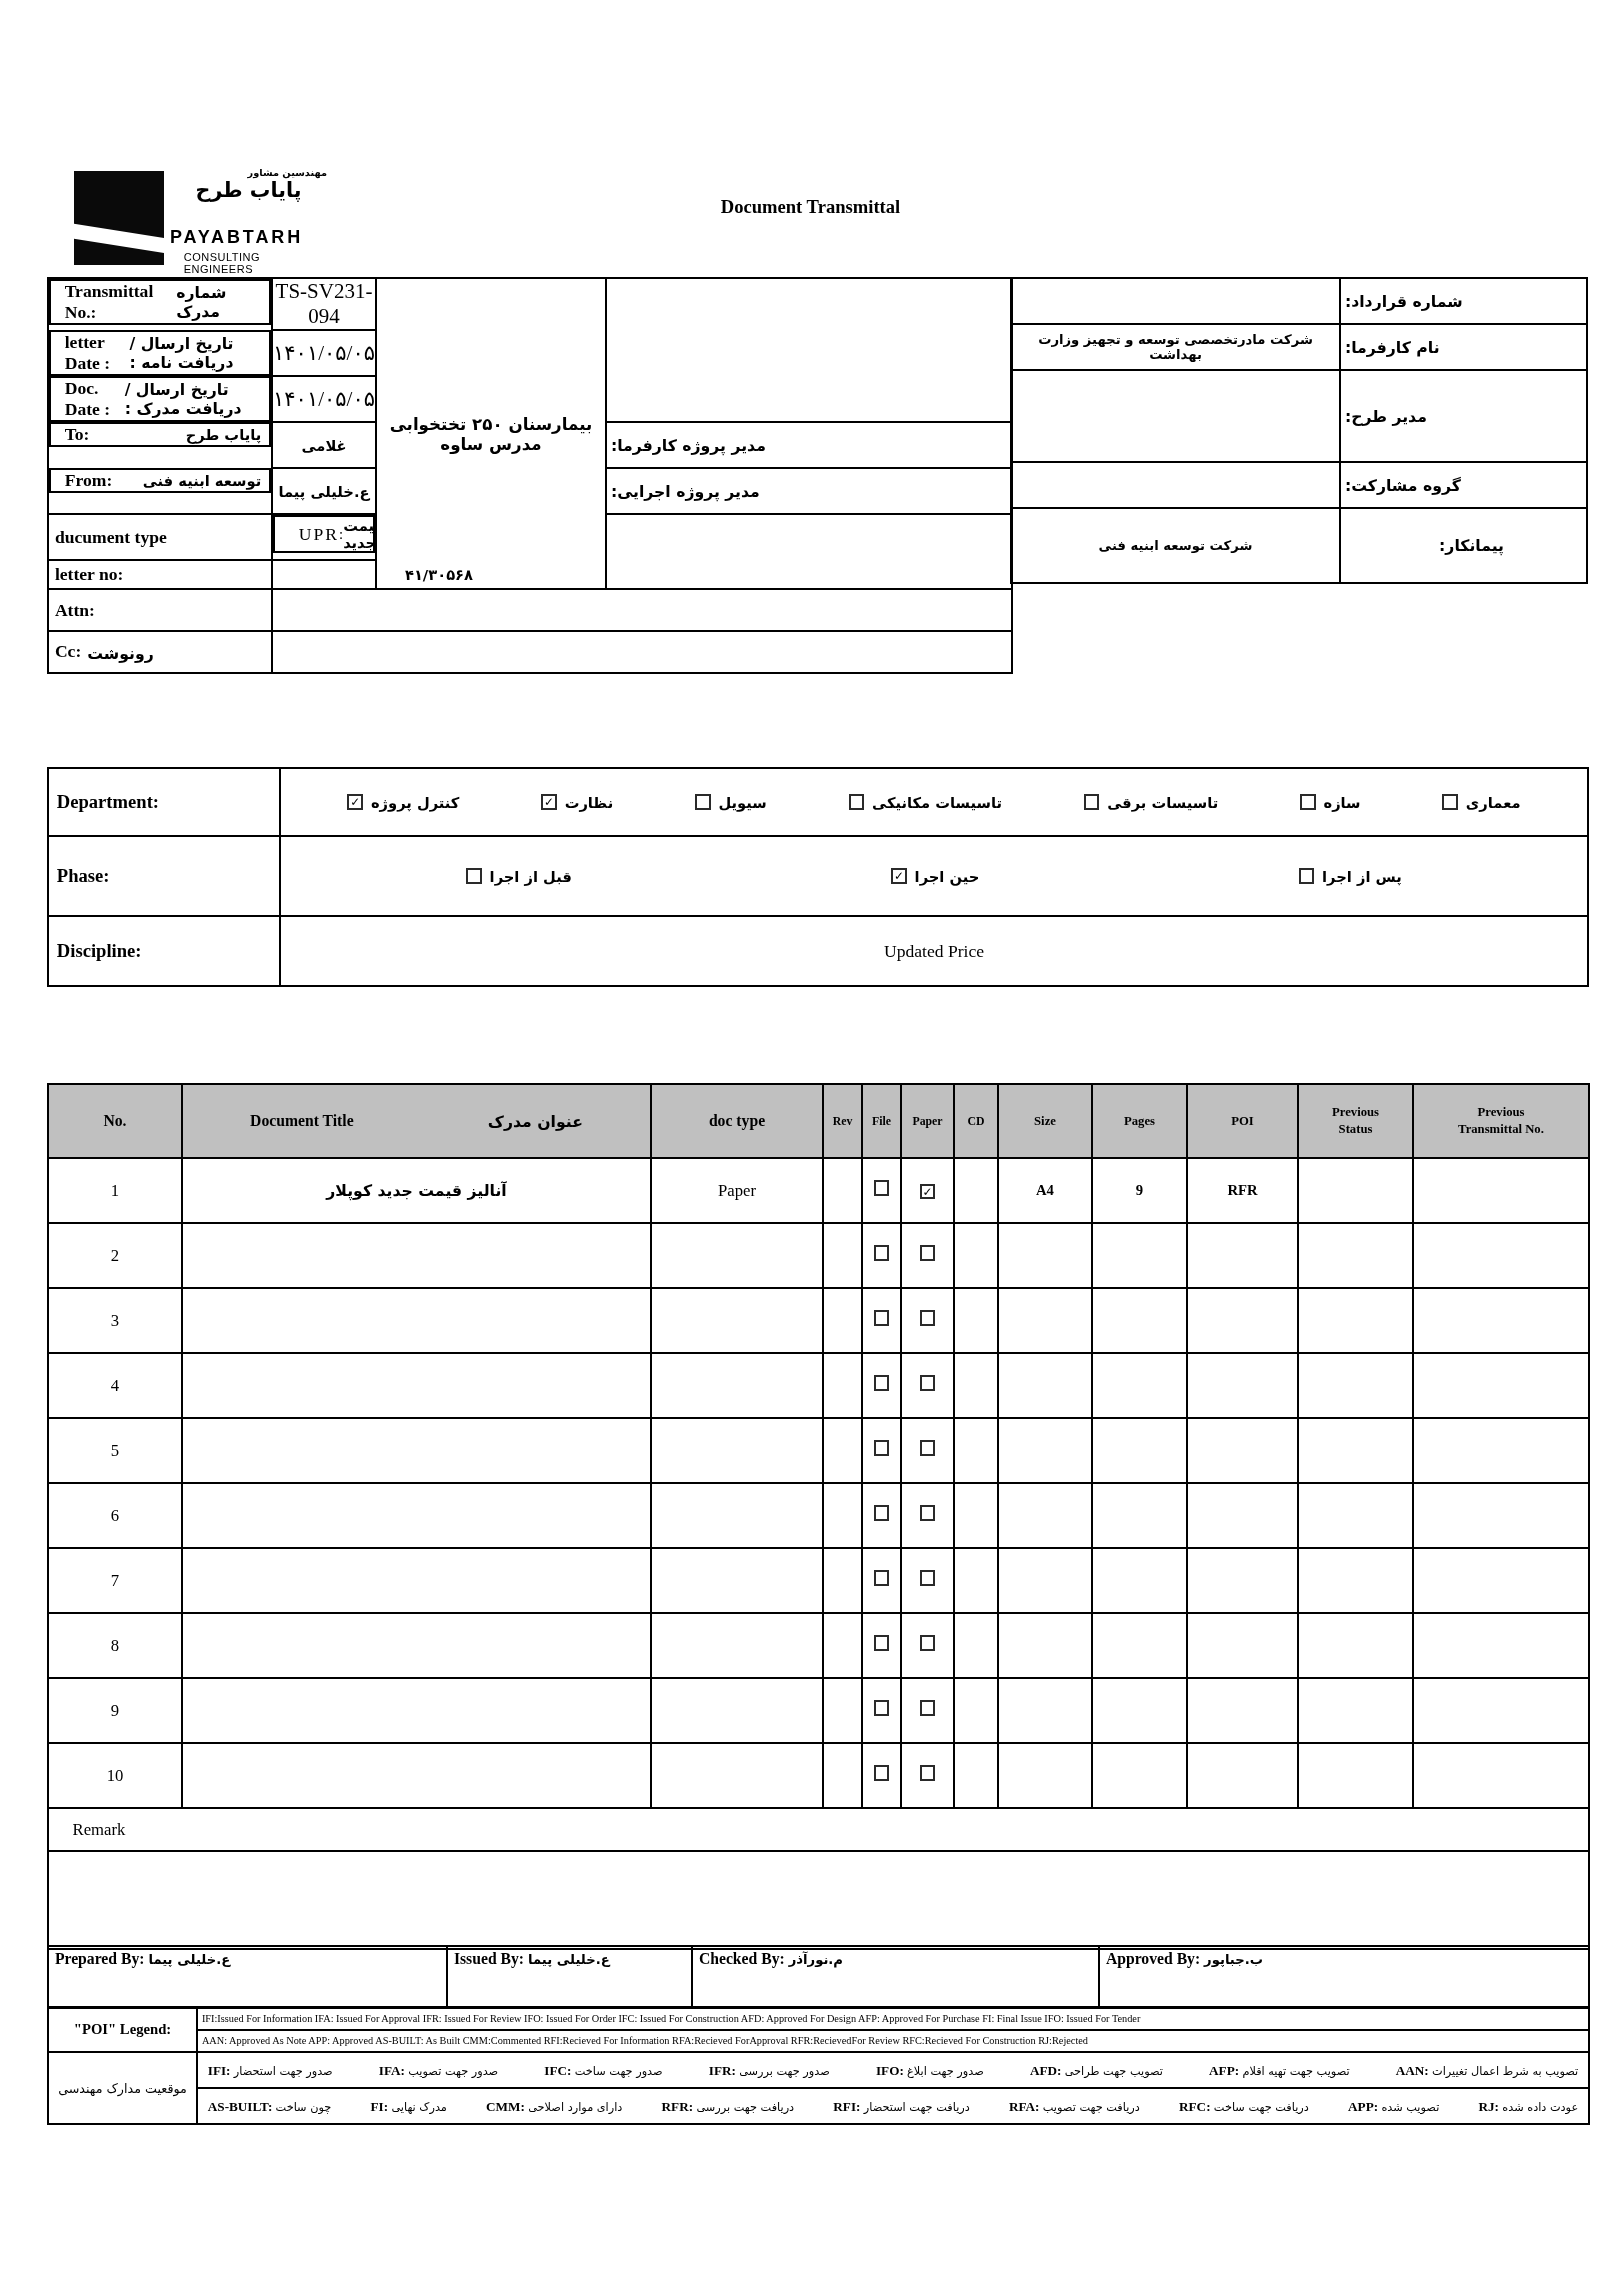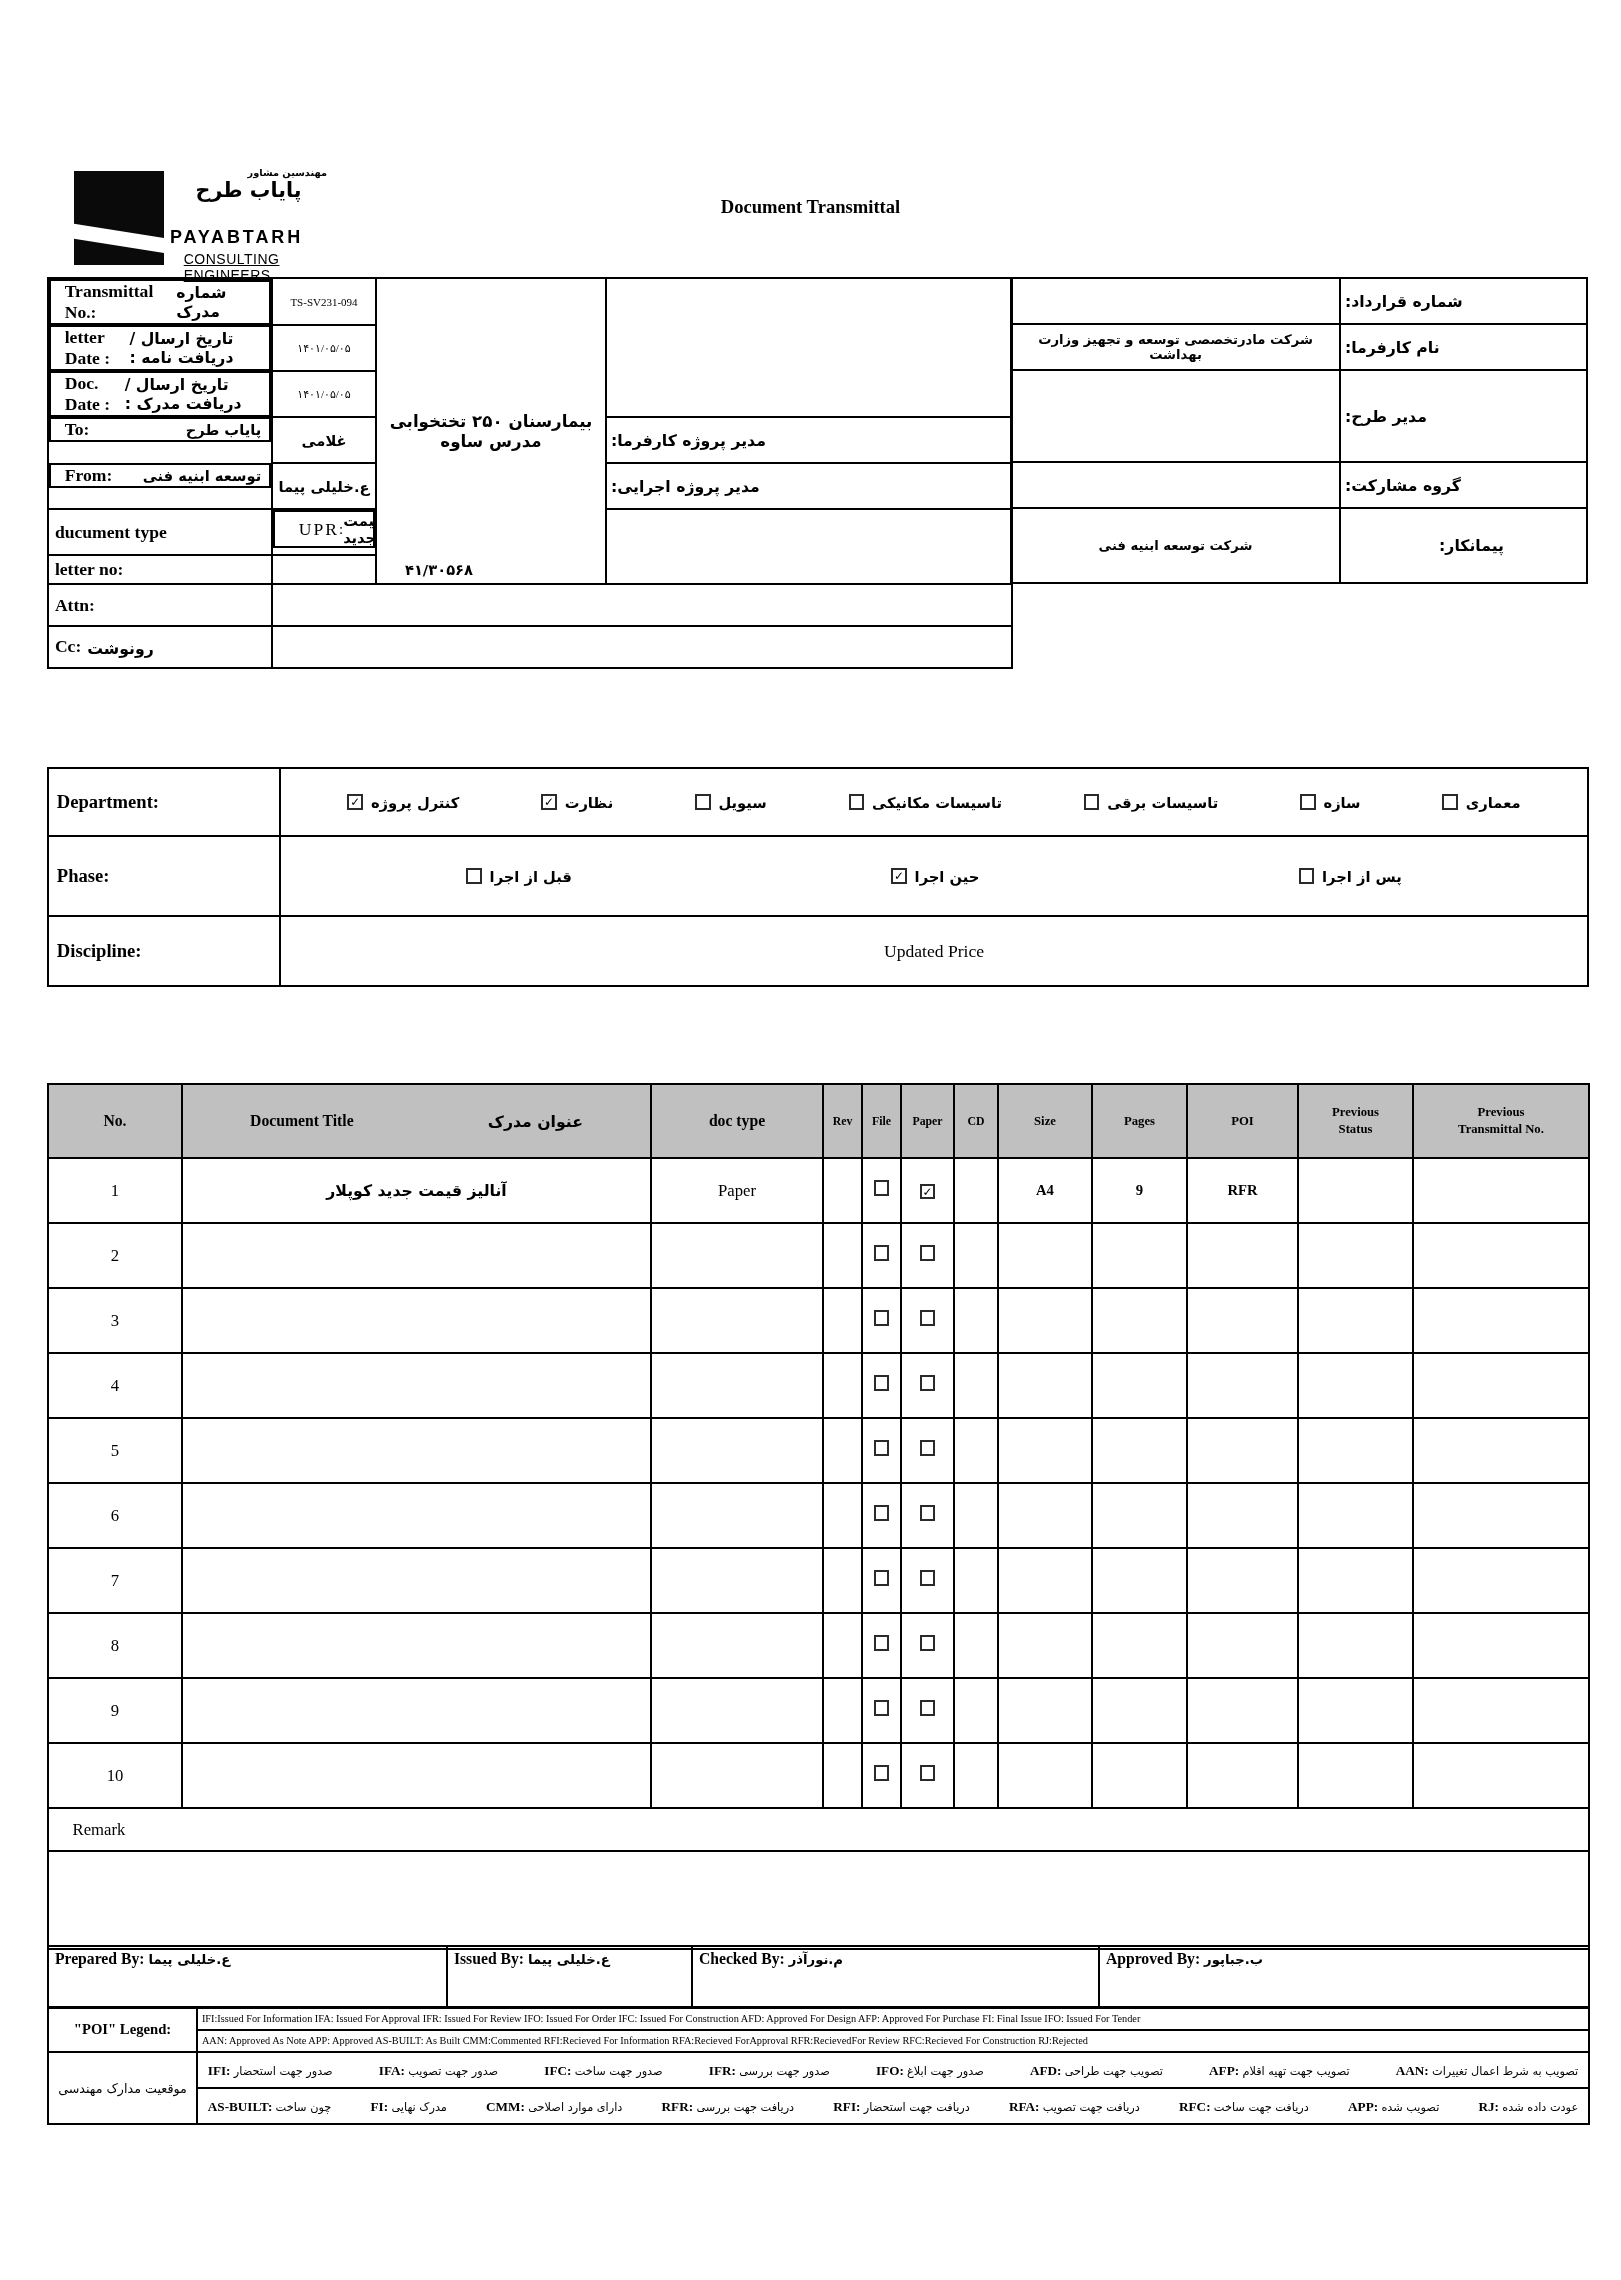--- a/index.html
+++ b/index.html
@@ -15,35 +15,35 @@
   .fa { font-family: "DejaVu Sans", sans-serif; }
 
   
   #logo { position:absolute; left:74px; top:167px; width:196px; height:108px; }
   #logo .mark { position:absolute; left:0; top:3.9px; width:90px; height:94px; background:#0a0a0a; overflow:hidden; }
   #logo .stripe { position:absolute; left:-13.7px; top:61px; width:132px; height:14.7px; background:#fff; transform:rotate(9deg); }
   #logo .txt { position:absolute; left:96px; top:0; width:157px; }
   .logo-fa-small { font-size:9.8px; font-weight:bold; text-align:right; }
   .logo-fa-big { font-size:20.6px; font-weight:bold; text-align:center; line-height:25.5px; }
   .logo-en { font-size:18px; font-weight:bold; letter-spacing:2.9px; margin-top:23.5px; font-family:"Liberation Sans", sans-serif; }
-  .logo-sub { font-size:14px; letter-spacing:0.5px; margin-top:2.9px; padding-left:13.7px; font-family:"Liberation Sans", sans-serif;text-decoration:underline; }
+  .logo-sub { font-size:11px; letter-spacing:0.5px; margin-top:2.9px; padding-left:13.7px; font-family:"Liberation Sans", sans-serif; }
   #page-title { position:absolute; top:196px; left:0; width:1621px; text-align:center; font-size:18.6px; font-weight:bold; }
 
   
   table { border-collapse:collapse; table-layout:fixed; }
   td { border:2px solid #000; overflow:hidden; }
   .tbl { border:2.9px solid #000; position:absolute; }
 
   
   #info-left { left:47px; top:277px; width:964px; }
   #info-right { left:1010px; top:277px; width:578px; }
   .h47{height:46px} .h30{height:29px} .h43{height:42px} .h94{height:92px} .h77{height:75px}
   .lbl-en { font-weight:bold; font-size:17.6px; padding:0 5.9px; }
   .cell-flex { display:flex; align-items:center; justify-content:space-between; padding:0 7.8px; }
-  .val-center { text-align:center; font-size:11px; vertical-align:middle; }
+  .val-center { text-align:center; font-size:21px; vertical-align:middle; }
   .fa-lbl { font-weight:bold; font-size:15.7px; direction:rtl; text-align:left; padding:0 3.9px; vertical-align:middle; }
   .fa-val { font-weight:bold; font-size:14.7px; }
   .hospital { text-align:center; vertical-align:middle; font-weight:bold; font-size:16.7px; }
   .rt-val { text-align:center; vertical-align:middle; font-size:13.2px; font-weight:bold; }
 
   
   #class-tbl { left:47px; top:767px; width:1541px; }
   .h69{height:68px} .h70{height:80px} .h71{height:70px}
   .class-lbl { font-weight:bold; font-size:18.6px; padding-left:7.8px; vertical-align:middle; }
   .opts { display:flex; align-items:center; justify-content:space-around; padding:0 25.5px; height:100%; }

